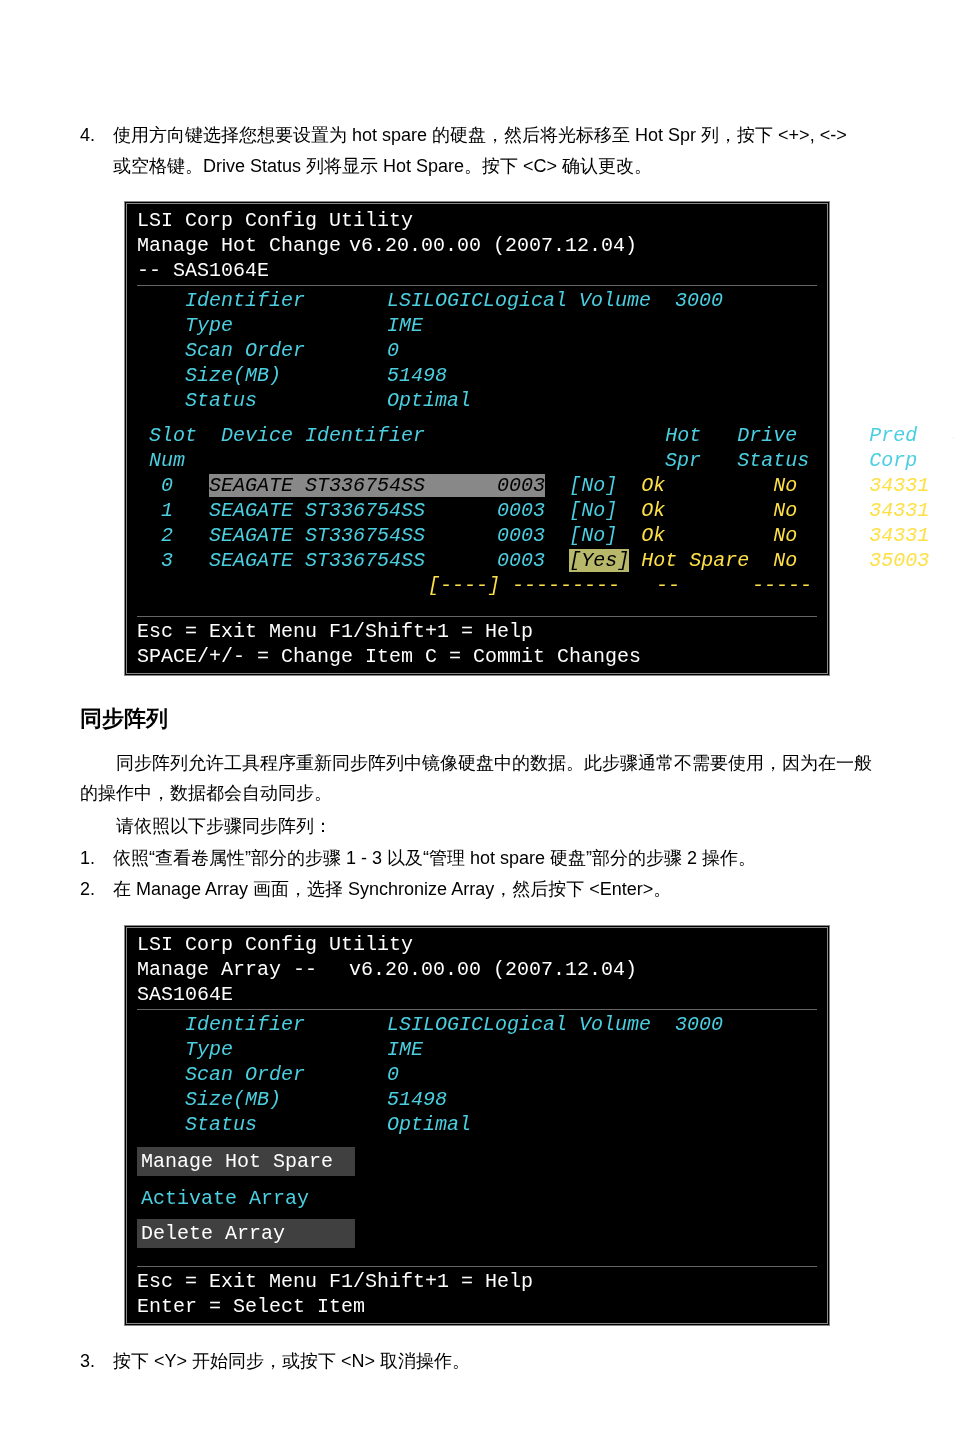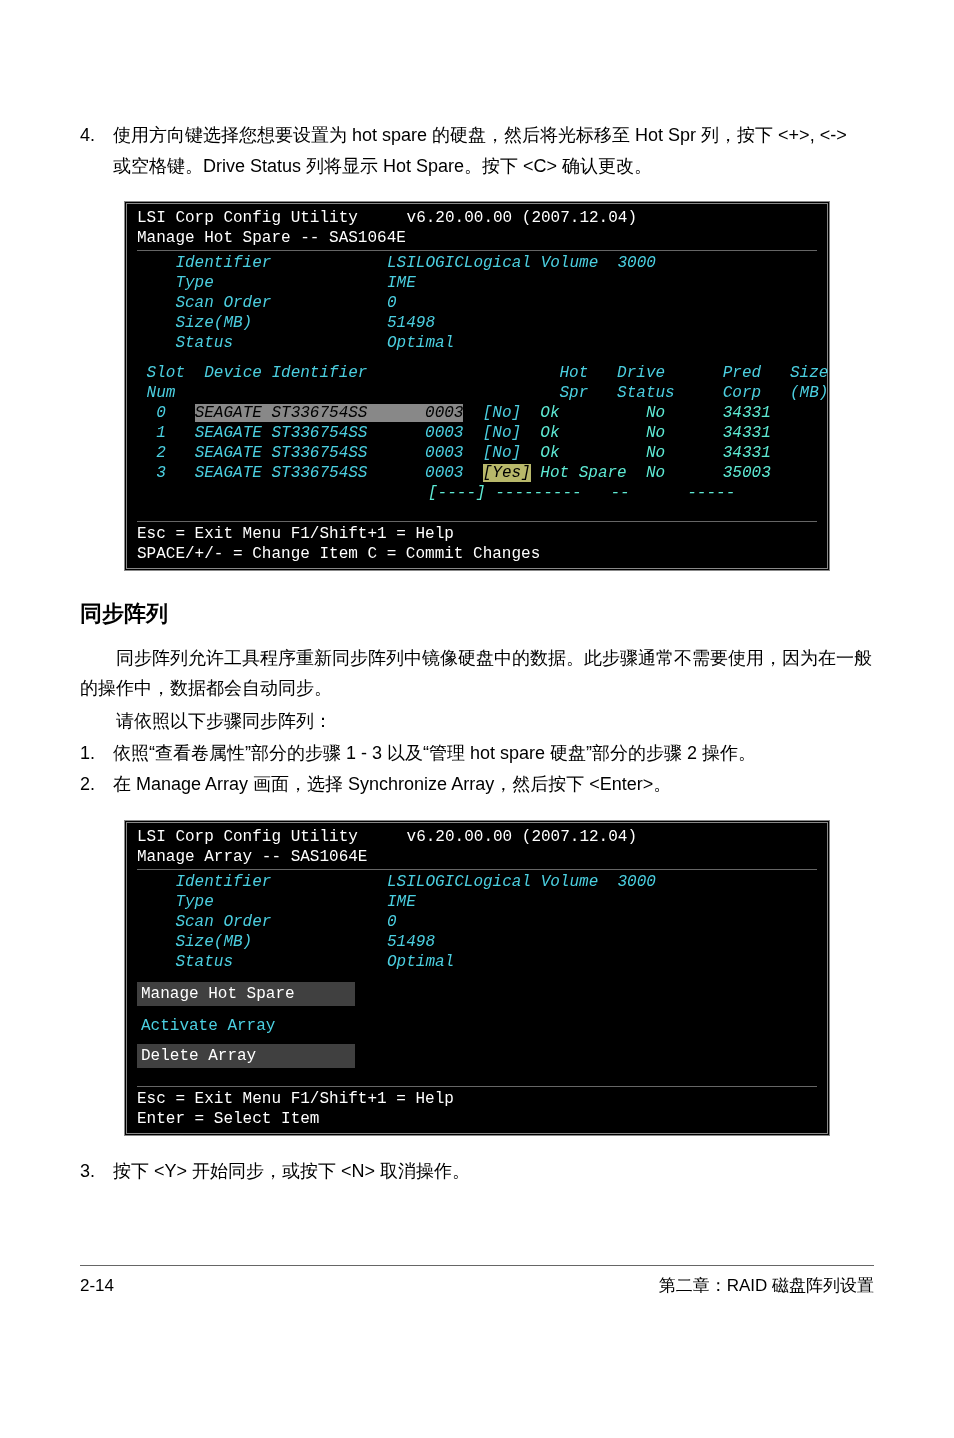--- a/index.html
+++ b/index.html
@@ -10,28 +10,28 @@
     width: 954px;
     padding: 120px 80px 40px 80px;
     box-sizing: border-box;
     font-size: 18px;
     line-height: 1.7;
   }
   .step-num { display:inline-block; width:28px; vertical-align:top;}
   .step-text { display:inline-block; width: calc(100% - 40px); vertical-align:top;}
   ol { list-style:none; padding:0; margin:0;}
   .term {
-    background:#000; color:#aaa; font-family:"Courier New", monospace; font-size:16px;
+    background:#000; color:#aaa; font-family:"Courier New", monospace; font-size:20px;
     margin:20px auto; width:700px; border:3px double #888; padding:4px 0 4px 0;
     line-height:1.25;
   }
   .term .row { white-space:pre;font-style:italic; }
   .c-white { color:#fff;}
   .c-cyan { color:#4bcfe0;}
-  .c-yellow { color:#5eead4;}
+  .c-yellow { color:#fde047;}
   .bg-blue { background:#404040;}
   .sel { background:#888; color:#000;}
   .pad { padding-left:10px; padding-right:10px;}
   .hr-row { border-top:1px solid #666; margin:2px 10px;}
   h3 { font-size:22px; font-weight:bold; margin:24px 0 10px 0;}
   .p-ind { text-indent:2em; margin:2px 0;}
   .footer { display:flex; justify-content:space-between; font-size:17px; margin-top:79px; border-top:1px solid #666; padding-top:6px;text-align:center;}
   .opt-sel { border:3px double #7a9; display:inline-block; padding:1px 6px; margin:0;}
   .yl-bg { background:#b8b86a; color:#000;}
 </style>
@@ -43,21 +43,21 @@
     <span class="step-num">4.</span>
     <span class="step-text">使用方向键选择您想要设置为 hot spare 的硬盘，然后将光标移至 Hot Spr 列，按下 &lt;+&gt;, &lt;-&gt; 或空格键。Drive Status 列将显示 Hot Spare。按下 &lt;C&gt; 确认更改。</span>
   </li>
 </ol>
 
 <div class="term">
   <div class="pad">
     <span class="c-white">LSI Corp Config Utility</span>
     <span class="c-white" style="float:right;margin-right:180px">v6.20.00.00 (2007.12.04)</span>
   </div>
-  <div class="pad c-white">Manage Hot Spare -- SAS1064E</div>
+  <div class="pad c-white">Manage Hot Change -- SAS1064E</div>
   <div class="hr-row"></div>
   <div class="pad">
     <div class="row"><span class="c-cyan" style="display:inline-block;width:250px">    <span>Identifier</span></span><span class="c-cyan">LSILOGICLogical Volume  3000</span></div>
     <div class="row"><span class="c-cyan" style="display:inline-block;width:250px">    <span>Type</span></span><span class="c-cyan">IME</span></div>
     <div class="row"><span class="c-cyan" style="display:inline-block;width:250px">    <span>Scan Order</span></span><span class="c-cyan">0</span></div>
     <div class="row"><span class="c-cyan" style="display:inline-block;width:250px">    <span>Size(MB)</span></span><span class="c-cyan">51498</span></div>
     <div class="row"><span class="c-cyan" style="display:inline-block;width:250px">    <span>Status</span></span><span class="c-cyan">Optimal</span></div>
   </div>
   <div class="pad" style="margin-top:10px">
     <span class="c-cyan row"> <span>Slot</span>  <span>Device Identifier</span>                    <span>Hot</span>   <span>Drive</span>      <span>Pred</span>   <span>Size</span></span><br>

